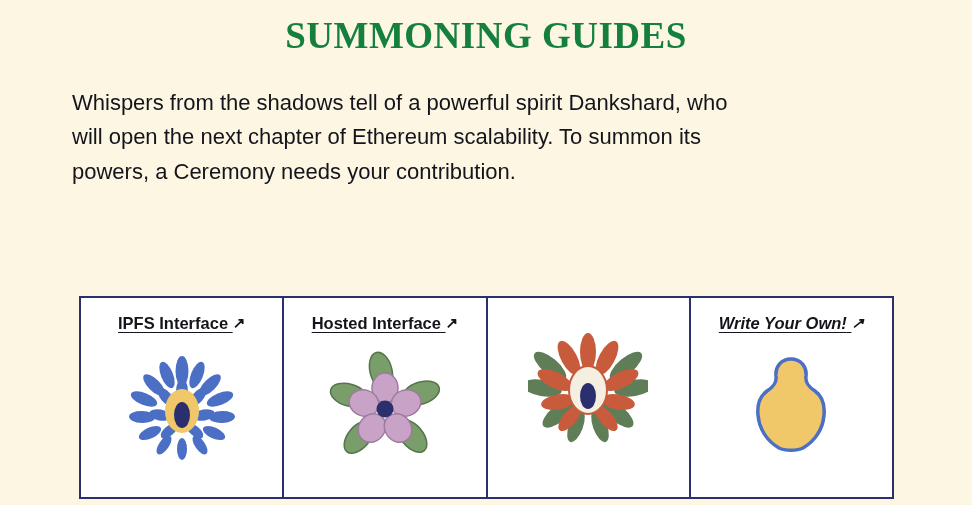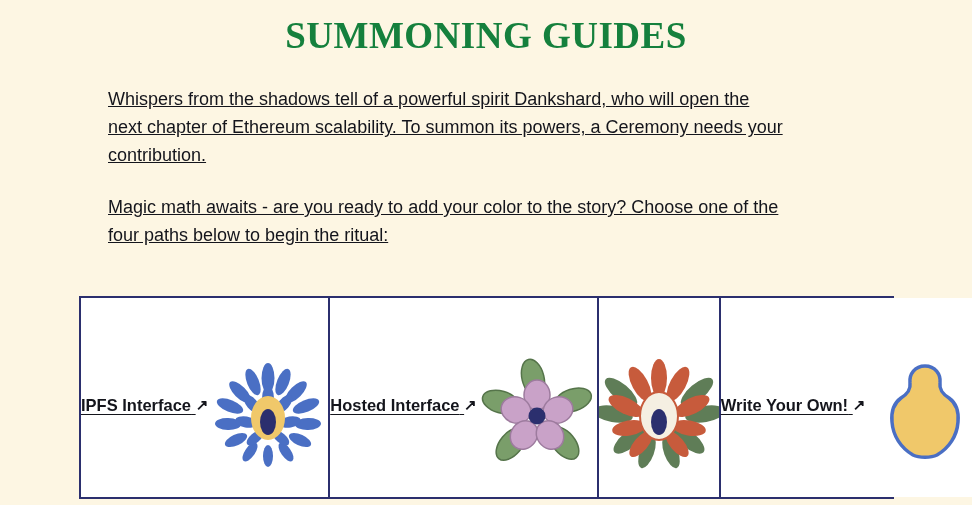--- a/index.html
+++ b/index.html
@@ -26,27 +26,26 @@
     font-family: "Liberation Serif", serif;
     font-weight: bold;
     font-size: 37px;
     letter-spacing: 0.5px;
     color: #15803d;
     margin: 14px 0 0 0;
     padding: 0;
     line-height: 1.2;
   }
   .body-copy {
-    margin: 28px 0 0 108px;
+    margin: 28px 0 0 72px;
     width: 680px;
     color: #14151c;
-    font-size: 18px;
+    font-size: 22px;
     line-height: 1.55;
     font-weight: 500;
-    text-decoration: underline;
   }
   .body-copy p {
     margin: 0;
   }
   .body-copy p.second {
     margin-top: 24px;
   }
   .cards {
     position: absolute;
     left: 79px;
@@ -56,28 +55,29 @@
     display: flex;
     border: 2px solid #2b2f6e;
     box-sizing: border-box;
     background: #ffffff;
   }
   .card {
     flex: 1 1 0;
     border-right: 2px solid #2b2f6e;
     box-sizing: border-box;
     display: flex;
-    flex-direction: row;
+    flex-direction: column;
     align-items: center;
     padding-top: 16px;
     background: #ffffff;
     position: relative;
   }
   .card:last-child {
     border-right: none;
+    font-style: italic;
   }
   .card-link {
     font-size: 16.5px;
     font-weight: 600;
     color: #14151c;
     text-decoration: underline;
     text-underline-offset: 3px;
     white-space: nowrap;
     cursor: pointer;
   }
@@ -97,21 +97,20 @@
 </style>
 </head>
 <body>
 
 <div class="page">
 
   <h1 class="title">SUMMONING GUIDES</h1>
 
   <div class="body-copy">
     <p class="first">Whispers from the shadows tell of a powerful spirit Dankshard, who will open the next chapter of Ethereum scalability. To summon its powers, a Ceremony needs your contribution.</p>
-    <p class="second">Magic math awaits - are you ready to add your color to the story? Choose one of the four paths below to begin the ritual:</p>
   </div>
 
   <div class="cards">
 
     <div class="card">
       <span class="card-link"><span>IPFS Interface</span> <span class="arrow">↗</span></span>
       <div class="card-art">
         <svg width="120" height="118" viewBox="0 0 120 118" xmlns="http://www.w3.org/2000/svg">
           <g transform="translate(60,66)">
             <g fill="#4a6fc4">

